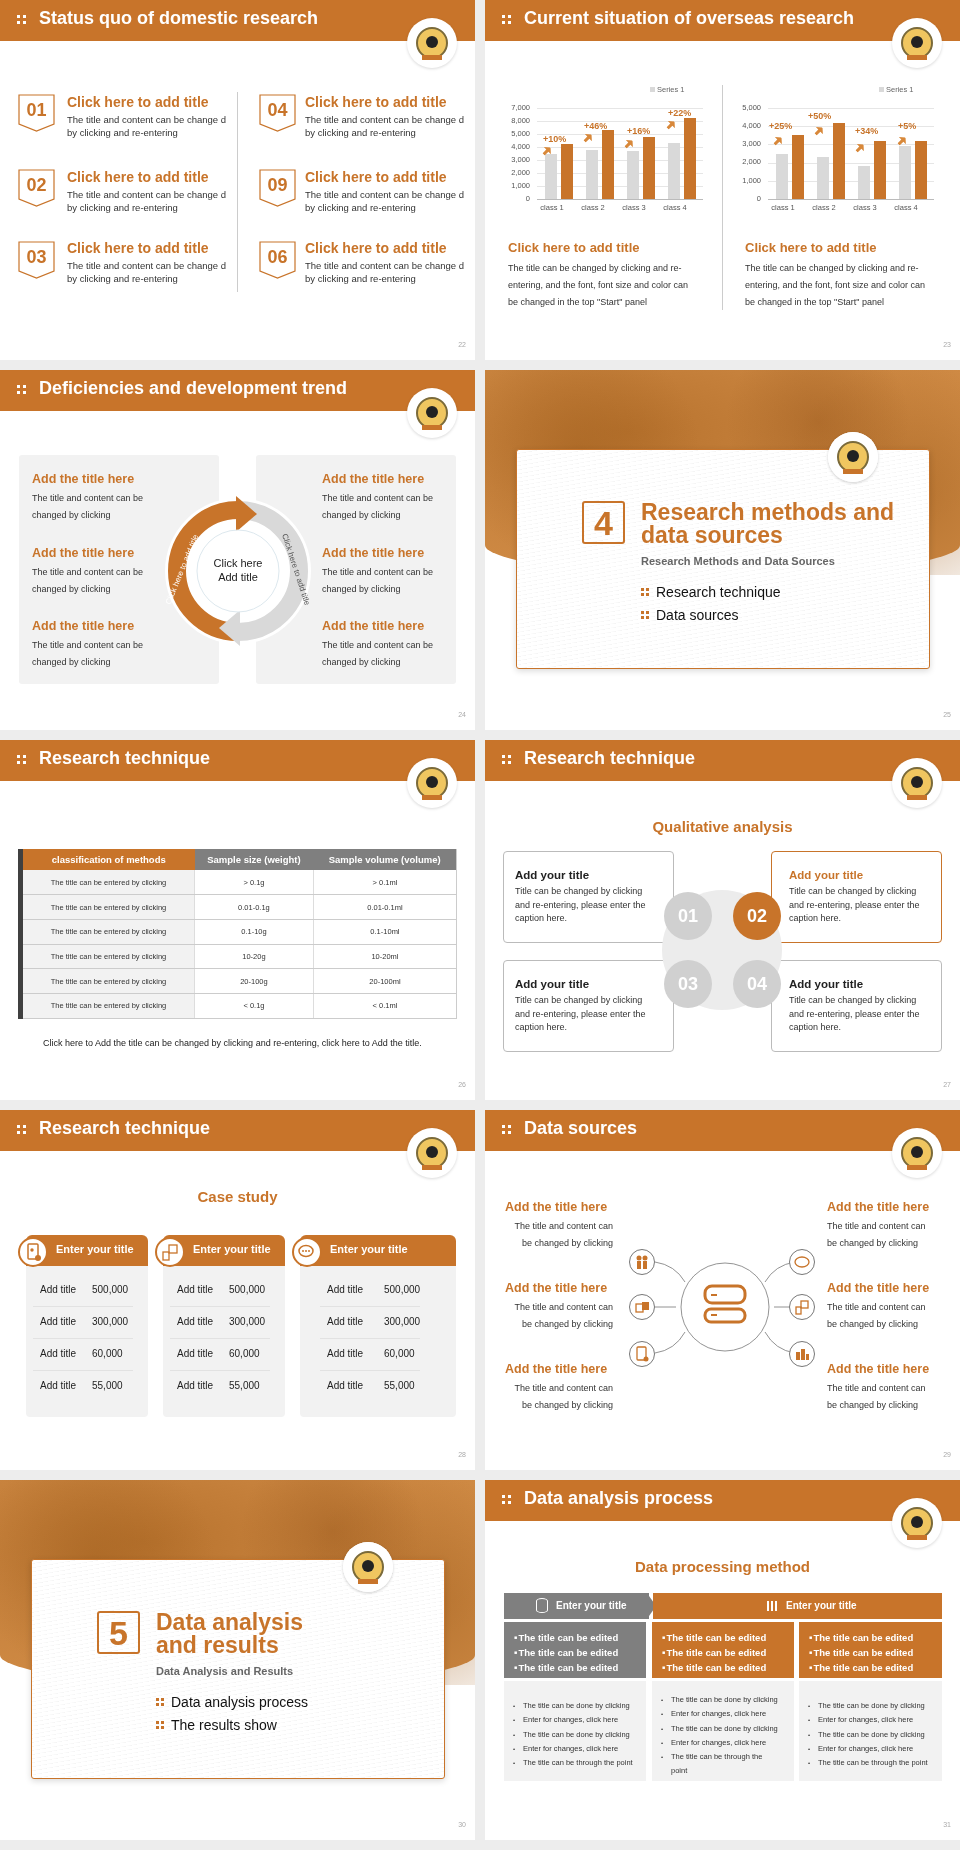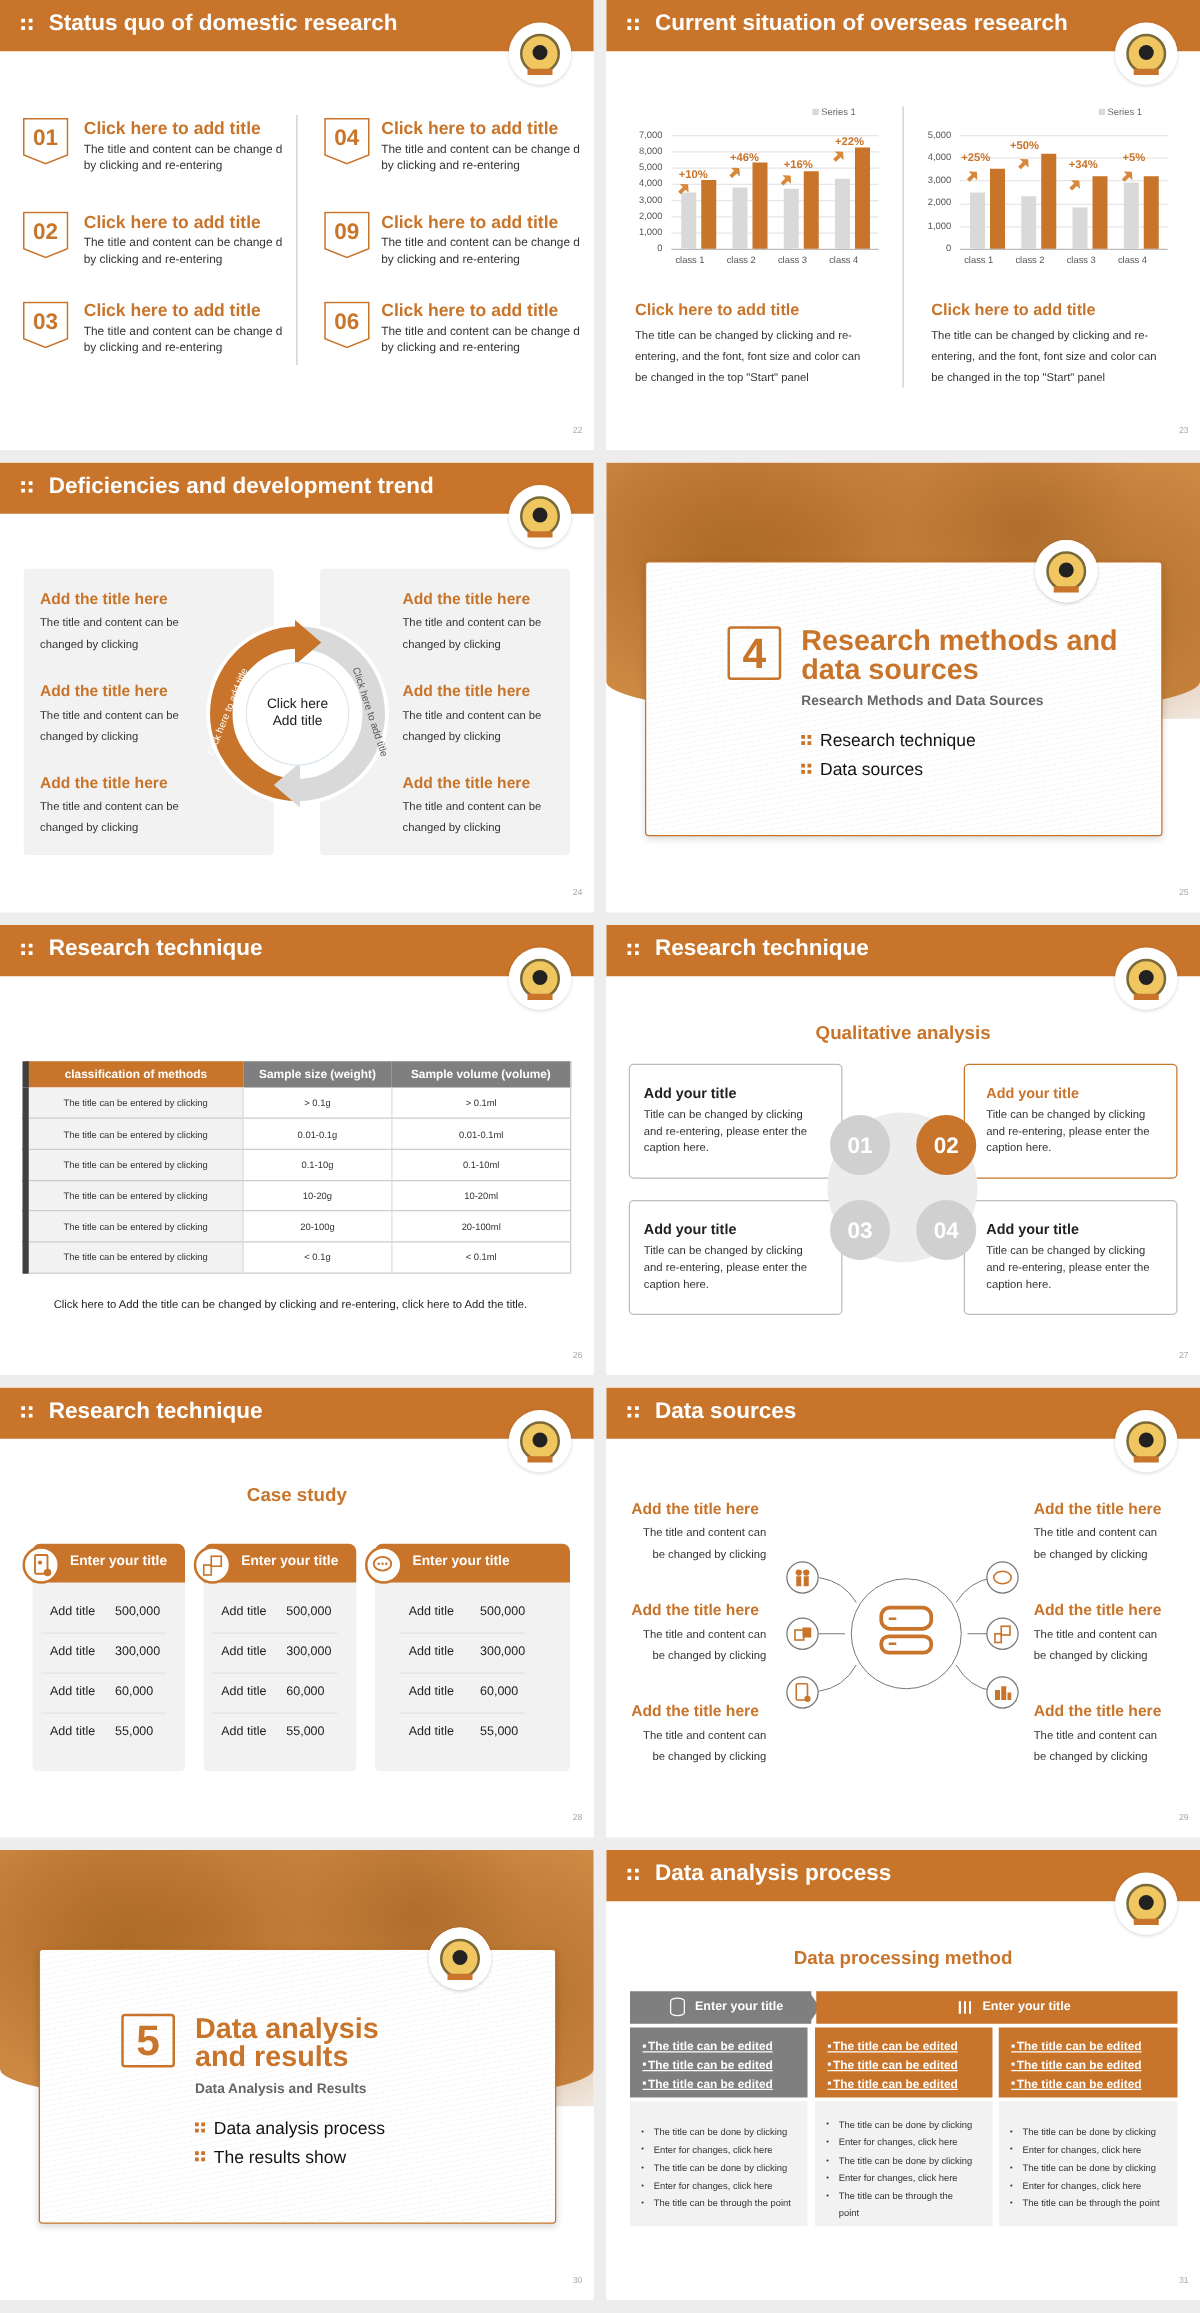--- a/index.html
+++ b/index.html
@@ -82,21 +82,21 @@
   .cs .row { position: absolute; left: 7px; width: 100px; height: 32px; border-bottom: 1px solid #e2e2e2; font-size: 10px; color: #222; }
   .cs .row span { position: absolute; top: 9px; }
   
   .dst { position: absolute; font-size: 12.5px; font-weight: bold; color: #c8742a; white-space: nowrap; }
   .dsd { position: absolute; font-size: 9px; line-height: 17px; color: #333; width: 110px; }
   .dsd.r { text-align: right; }
   .sic { position: absolute; width: 26px; height: 26px; border: 1px solid #777; border-radius: 50%; background: #fff; }
   
   .ph1 { position: absolute; left: 19px; top: 113px; width: 145px; height: 26px; background: #7f7f7f; color: #fff; font-size: 10px; font-weight: bold; }
   .ph2 { position: absolute; left: 168px; top: 113px; width: 289px; height: 26px; background: #c8742a; color: #fff; font-size: 10px; font-weight: bold; }
-  .pcell { position: absolute; top: 142px; width: 142px; height: 56px; color: #fff; font-size: 9.5px; font-weight: bold; padding: 8px 0 0 10px; line-height: 14px; text-decoration: underline; }
+  .pcell { position: absolute; top: 142px; width: 142px; height: 56px; color: #fff; font-size: 9.5px; font-weight: bold; padding: 8px 0 0 10px; line-height: 14px; }
   .pcell div::before { content: "■ "; font-size: 5px; vertical-align: 2px; }
   .pbody { position: absolute; top: 201px; width: 142px; height: 100px; background: #f2f2f2; font-size: 7.5px; color: #333; line-height: 14.3px; padding: 18px 0 0 9px; }
   .pbody div { padding-left: 10px; position: relative; }
   .pbody div::before { content: "•"; position: absolute; left: 0; font-size: 6px; }
 </style>
 </head>
 <body>
 
 <div class="slide" style="left:0;top:0;">
   <div class="hdr">

